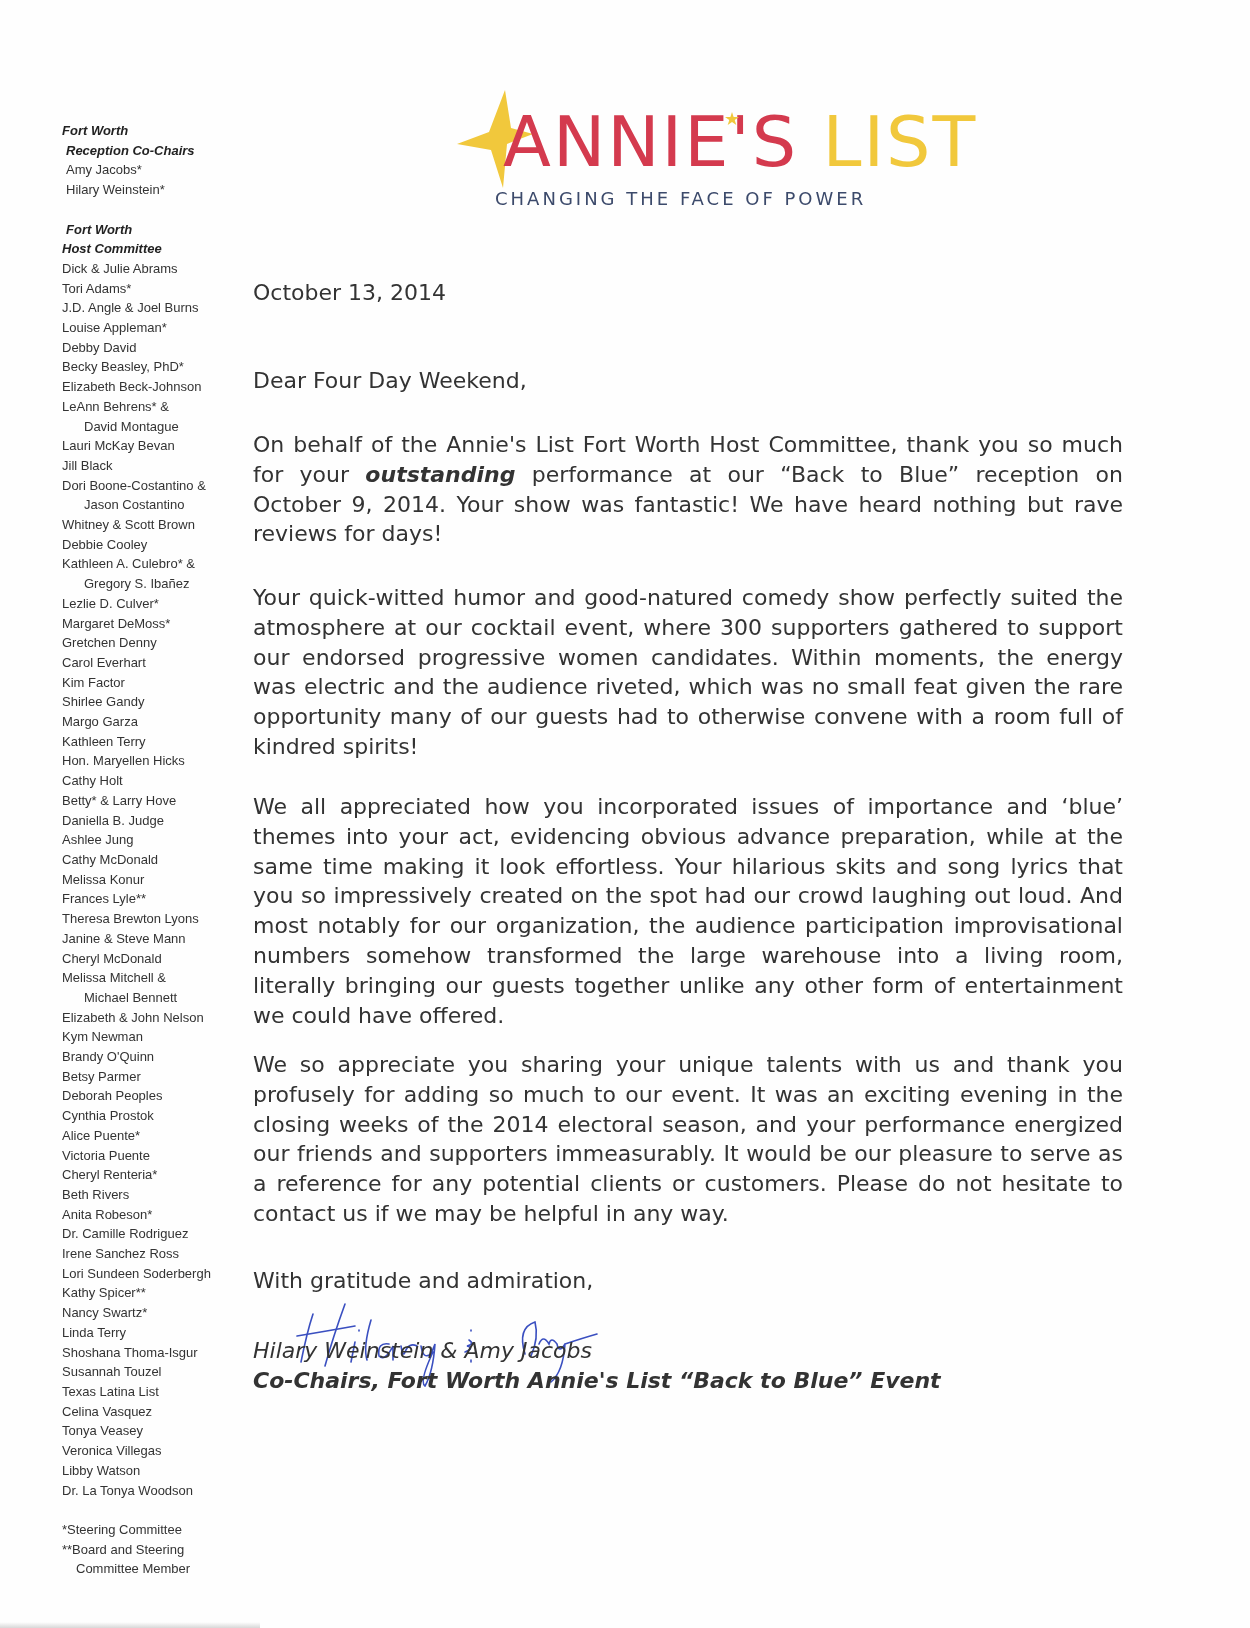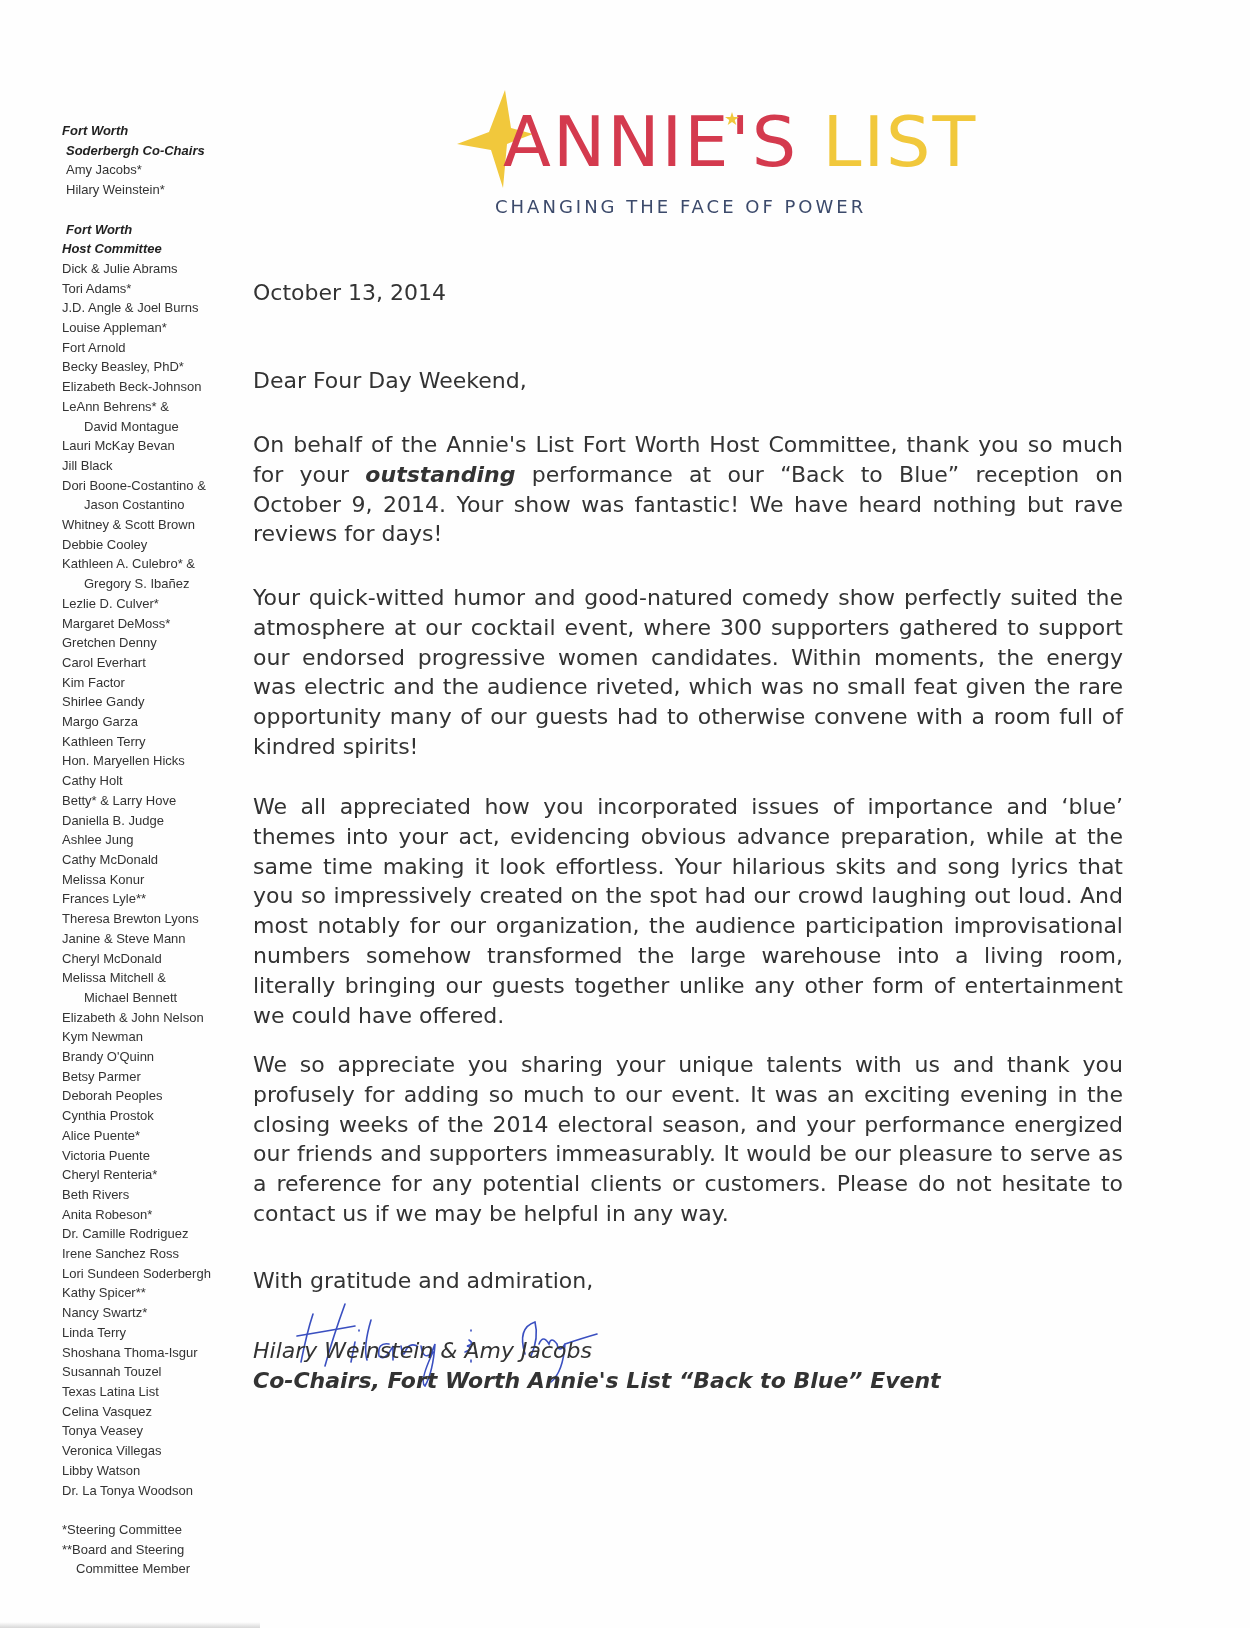--- a/index.html
+++ b/index.html
@@ -16,51 +16,51 @@
   .sidebar .ind2 { padding-left:22px; }
   .sidebar .gap { height:19.7px; }
   .sidebar .foot-ind { padding-left:14px; }
 
   .logo { position:absolute; left:455px; top:88px; width:500px; height:130px; }
   .logo-star { position:absolute; left:0; top:0; }
   .logo-word { position:absolute; left:48px; top:14px; font-family:"DejaVu Sans", sans-serif; font-size:70px; letter-spacing:2px; line-height:80px; white-space:nowrap; }
   .logo-annie { color:#d43a4e; font-weight:normal; }
   .logo-list { color:#f1c83c; font-weight:normal; }
   .logo-apos-star { position:absolute; left:270px; top:24px; }
-  .logo-tag { position:absolute; left:40px; top:108px; font-family:"DejaVu Sans", sans-serif; font-size:18px; letter-spacing:3px; color:#3c4a6b; white-space:nowrap; }
+  .logo-tag { position:absolute; left:40px; top:100px; font-family:"DejaVu Sans", sans-serif; font-size:18px; letter-spacing:3px; color:#3c4a6b; white-space:nowrap; }
 
   .letter { position:absolute; left:253px; top:280px; width:870px; font-size:22px; color:#333; }
   .date { position:absolute; left:0; top:0; }
   .salutation { position:absolute; left:0; top:88px; }
   .para { position:absolute; left:0; width:870px; line-height:29.8px; text-align:justify; font-size:22px; }
   .p1 { top:150px; } .p2 { top:303px; } .p3 { top:512px; } .p4 { top:770px; }
   .closing { position:absolute; left:0; top:988px; }
   .signature { position:absolute; left:40px; top:1012px; }
   .signer { position:absolute; left:0; top:1058px;font-style:italic; }
   .title { position:absolute; left:0; top:1088px; font-style:italic;font-weight:bold; }
   b.em { font-style:italic; font-weight:bold; }
   .scanedge { position:absolute; left:0; bottom:0; width:260px; height:6px; background:linear-gradient(#fff,#d8d8d8); }
 </style>
 </head>
 <body>
 
 <div class="sidebar">
   <div class="hdr">Fort Worth</div>
-  <div class="hdr ind1">Soderbergh Co-Chairs</div>
+  <div class="hdr ind1">Reception Co-Chairs</div>
   <div class="ind1">Amy Jacobs*</div>
   <div class="ind1">Hilary Weinstein*</div>
   <div class="gap"></div>
   <div class="hdr ind1">Fort Worth</div>
   <div class="hdr">Host Committee</div>
   <div id="host-list">
       <div>Dick &amp; Julie Abrams</div>
       <div>Tori Adams*</div>
       <div>J.D. Angle &amp; Joel Burns</div>
       <div>Louise Appleman*</div>
-      <div>Fort Arnold</div>
+      <div>Debby David</div>
       <div>Becky Beasley, PhD*</div>
       <div>Elizabeth Beck-Johnson</div>
       <div>LeAnn Behrens* &amp;</div>
       <div class="ind2">David Montague</div>
       <div>Lauri McKay Bevan</div>
       <div>Jill Black</div>
       <div>Dori Boone-Costantino &amp;</div>
       <div class="ind2">Jason Costantino</div>
       <div>Whitney &amp; Scott Brown</div>
       <div>Debbie Cooley</div>

